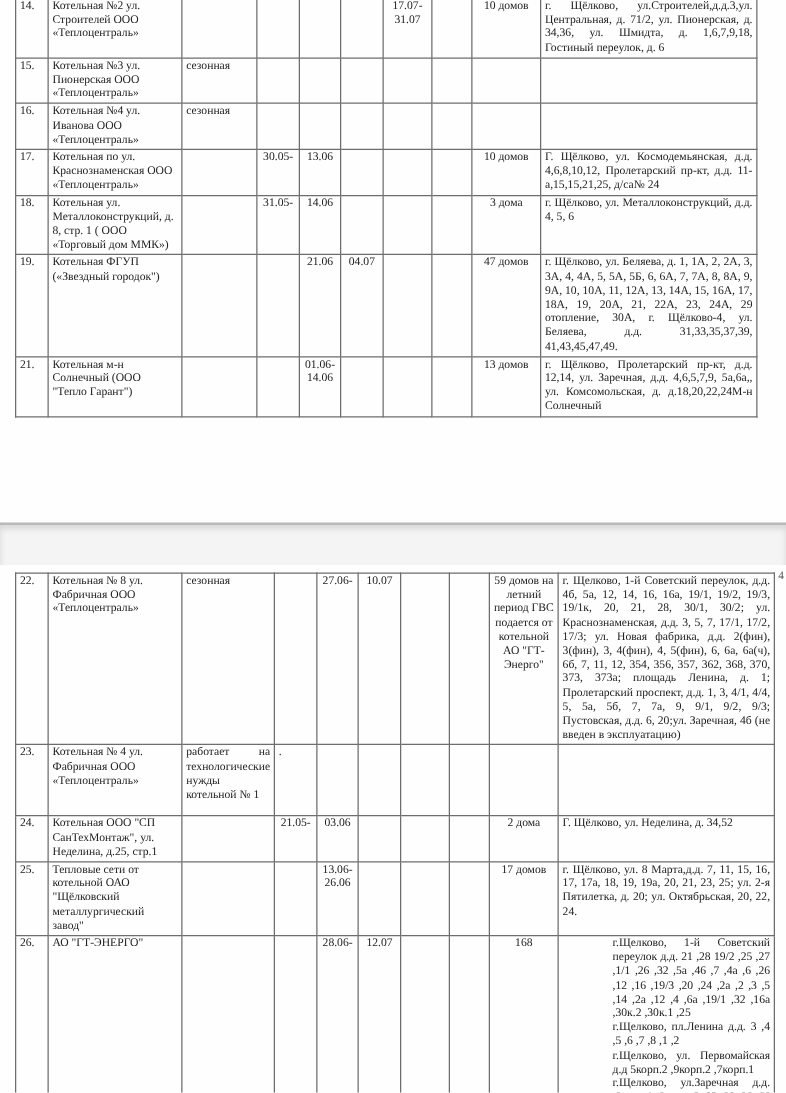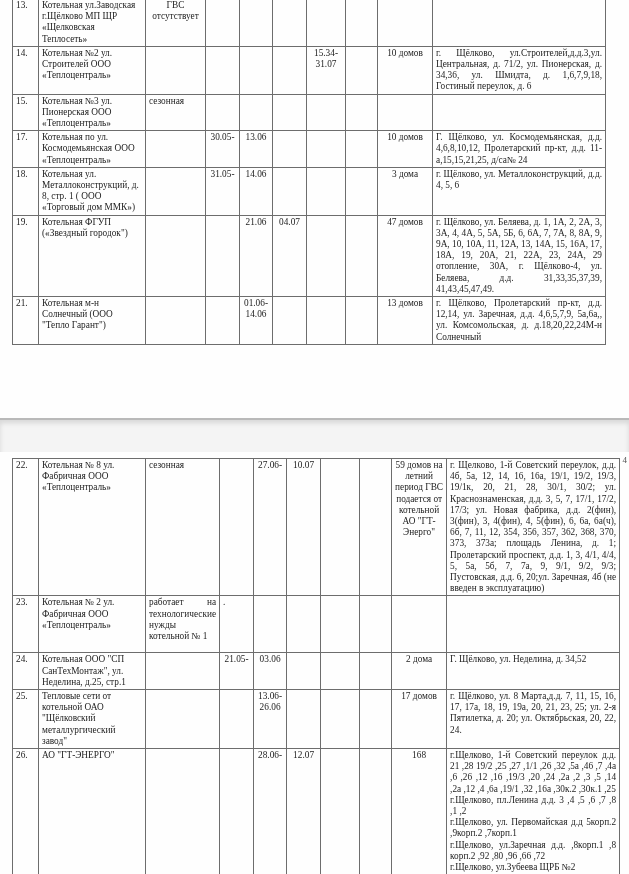--- a/index.html
+++ b/index.html
@@ -32,79 +32,79 @@
   table.grid td {
     border: 1px solid #6d6d6d;
     vertical-align: top;
     padding: 1px 3px;
     overflow: hidden;
   }
   td.num { padding-left: 5px; }
   td.c { text-align: center; }
   td.mid { vertical-align: middle; }
   td.just { text-align: justify; }
-  .addr-line { display: block; }
+  .addr-line { display: block; margin-left: 40px; }
 </style>
 </head>
 <body>
 
 <div class="page page1">
   <table class="grid">
     <colgroup>
       <col style="width:26px">
         <col style="width:107px">
         <col style="width:60px">
         <col style="width:34px">
       <col style="width:33px">
         <col style="width:34px">
         <col style="width:39px">
         <col style="width:32px">
       <col style="width:55px">
         <col style="width:173px">
     </colgroup>
     <tbody>
     <tr style="height:46px">
-      <td class="num">13.</td>
-      <td>Котельная ул.Заводская г.Щёлково МП ЩР «Щелковская Теплосеть»</td>
-      <td class="c">ГВС отсутствует</td>
-      <td></td>
-          <td></td>
-          <td></td>
-          <td></td>
-          <td></td>
-          <td></td>
-          <td></td>
-    </tr>
-    <tr style="height:46px">
       <td class="num">14.</td>
       <td>Котельная №2 ул. Строителей ООО «Теплоцентраль»</td>
       <td></td>
           <td></td>
           <td></td>
           <td></td>
-      <td class="c mid">15.34-31.07</td>
+      <td class="c mid">17.07-31.07</td>
       <td></td>
       <td class="c">10 домов</td>
       <td class="just">г. Щёлково, ул.Строителей,д.д.3,ул. Центральная, д. 71/2, ул. Пионерская, д. 34,36, ул. Шмидта, д. 1,6,7,9,18, Гостиный переулок, д. 6</td>
     </tr>
     <tr style="height:34px">
       <td class="num">15.</td>
       <td>Котельная №3 ул. Пионерская ООО «Теплоцентраль»</td>
       <td>сезонная</td>
       <td></td>
           <td></td>
           <td></td>
           <td></td>
           <td></td>
           <td></td>
           <td></td>
     </tr>
     <tr style="height:34px">
+      <td class="num">16.</td>
+      <td>Котельная №4 ул. Иванова ООО «Теплоцентраль»</td>
+      <td>сезонная</td>
+      <td></td>
+          <td></td>
+          <td></td>
+          <td></td>
+          <td></td>
+          <td></td>
+          <td></td>
+    </tr>
+    <tr style="height:34px">
       <td class="num">17.</td>
-      <td>Котельная по ул. Космодемьянская ООО «Теплоцентраль»</td>
+      <td>Котельная по ул. Краснознаменская ООО «Теплоцентраль»</td>
       <td></td>
       <td class="c mid">30.05-</td>
       <td class="c mid">13.06</td>
       <td></td>
           <td></td>
           <td></td>
       <td class="c">10 домов</td>
       <td class="just">Г. Щёлково, ул. Космодемьянская, д.д. 4,6,8,10,12, Пролетарский пр-кт, д.д. 11-а,15,15,21,25, д/са№ 24</td>
     </tr>
     <tr style="height:46px">
@@ -172,21 +172,21 @@
       <td></td>
       <td class="c mid">27.06-</td>
       <td class="c mid">10.07</td>
       <td></td>
           <td></td>
       <td class="c">59 домов на летний период ГВС подается от котельной АО "ГТ-Энерго"</td>
       <td class="just">г. Щелково, 1-й Советский переулок, д.д. 4б, 5а, 12, 14, 16, 16а, 19/1, 19/2, 19/3, 19/1к, 20, 21, 28, 30/1, 30/2; ул. Краснознаменская, д.д. 3, 5, 7, 17/1, 17/2, 17/3; ул. Новая фабрика, д.д. 2(фин), 3(фин), 3, 4(фин), 4, 5(фин), 6, 6а, 6а(ч), 6б, 7, 11, 12, 354, 356, 357, 362, 368, 370, 373, 373а; площадь Ленина, д. 1; Пролетарский проспект, д.д. 1, 3, 4/1, 4/4, 5, 5а, 5б, 7, 7а, 9, 9/1, 9/2, 9/3; Пустовская, д.д. 6, 20;ул. Заречная, 4б (не введен в эксплуатацию)</td>
     </tr>
     <tr style="height:57px">
       <td class="num">23.</td>
-      <td>Котельная № 2 ул. Фабричная ООО «Теплоцентраль»</td>
+      <td>Котельная № 4 ул. Фабричная ООО «Теплоцентраль»</td>
       <td class="just">работает на технологические нужды котельной № 1</td>
       <td>.</td>
       <td></td>
           <td></td>
           <td></td>
           <td></td>
           <td></td>
           <td></td>
     </tr>
     <tr style="height:35px">

